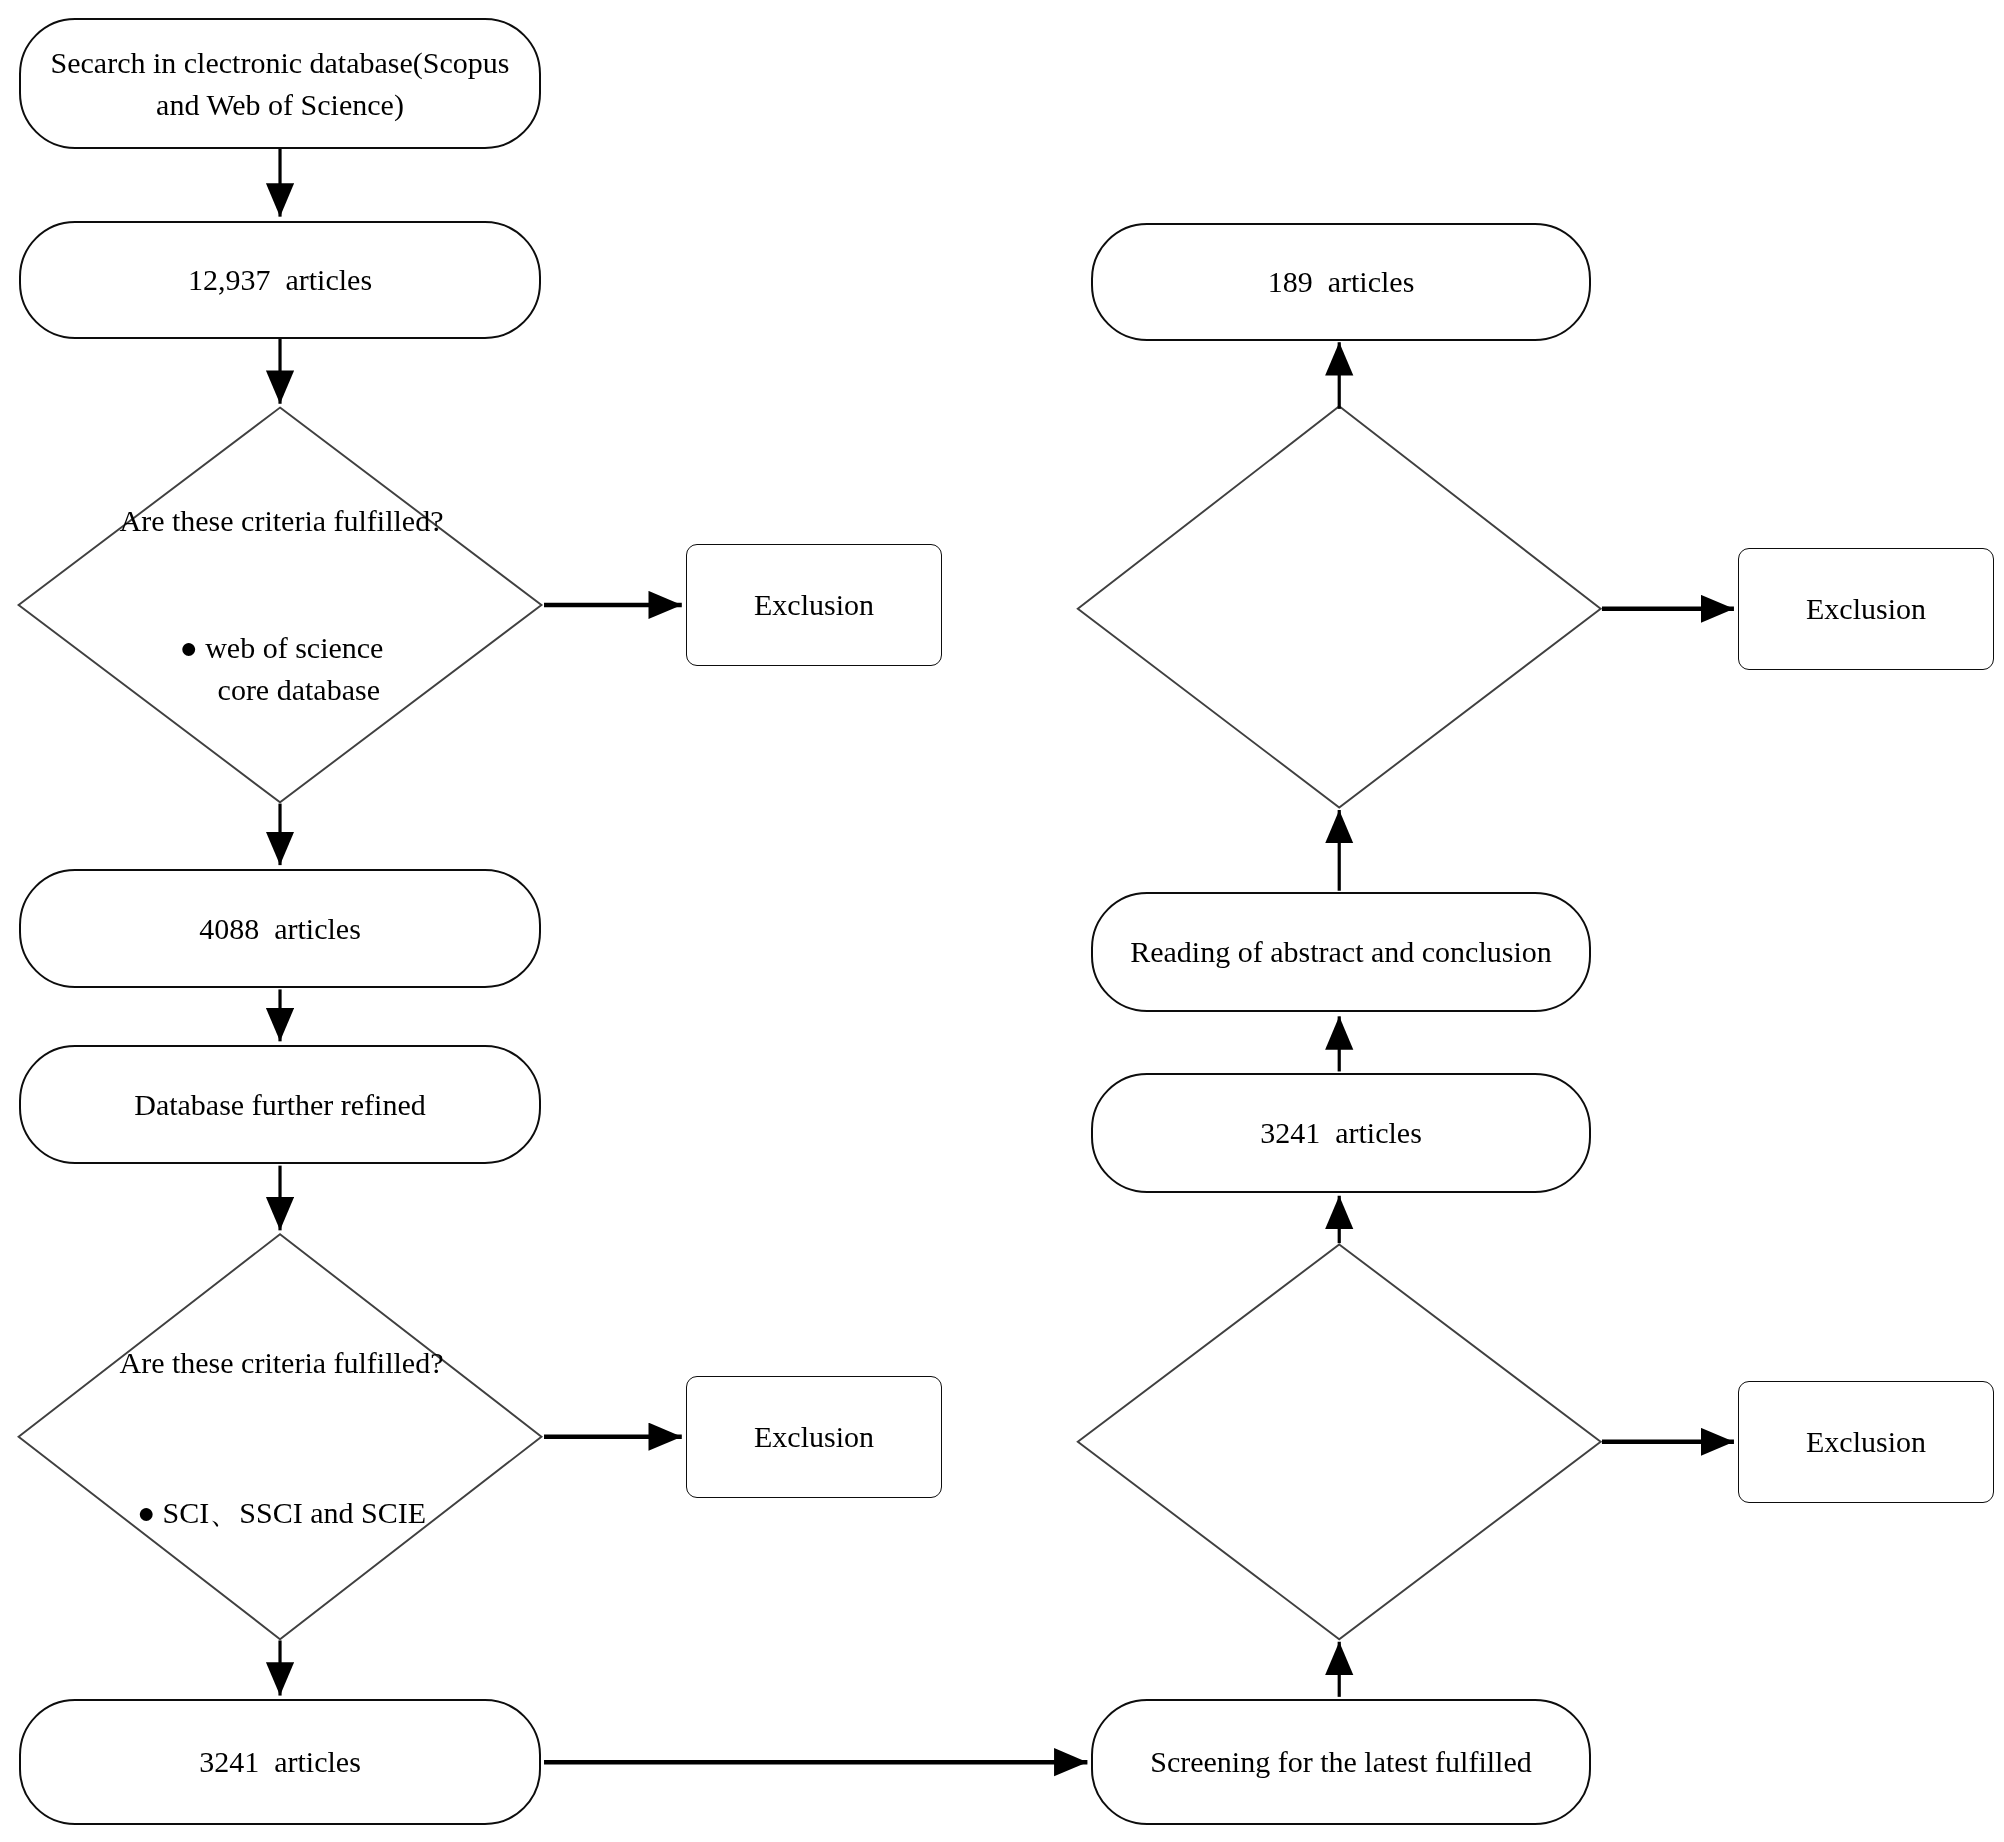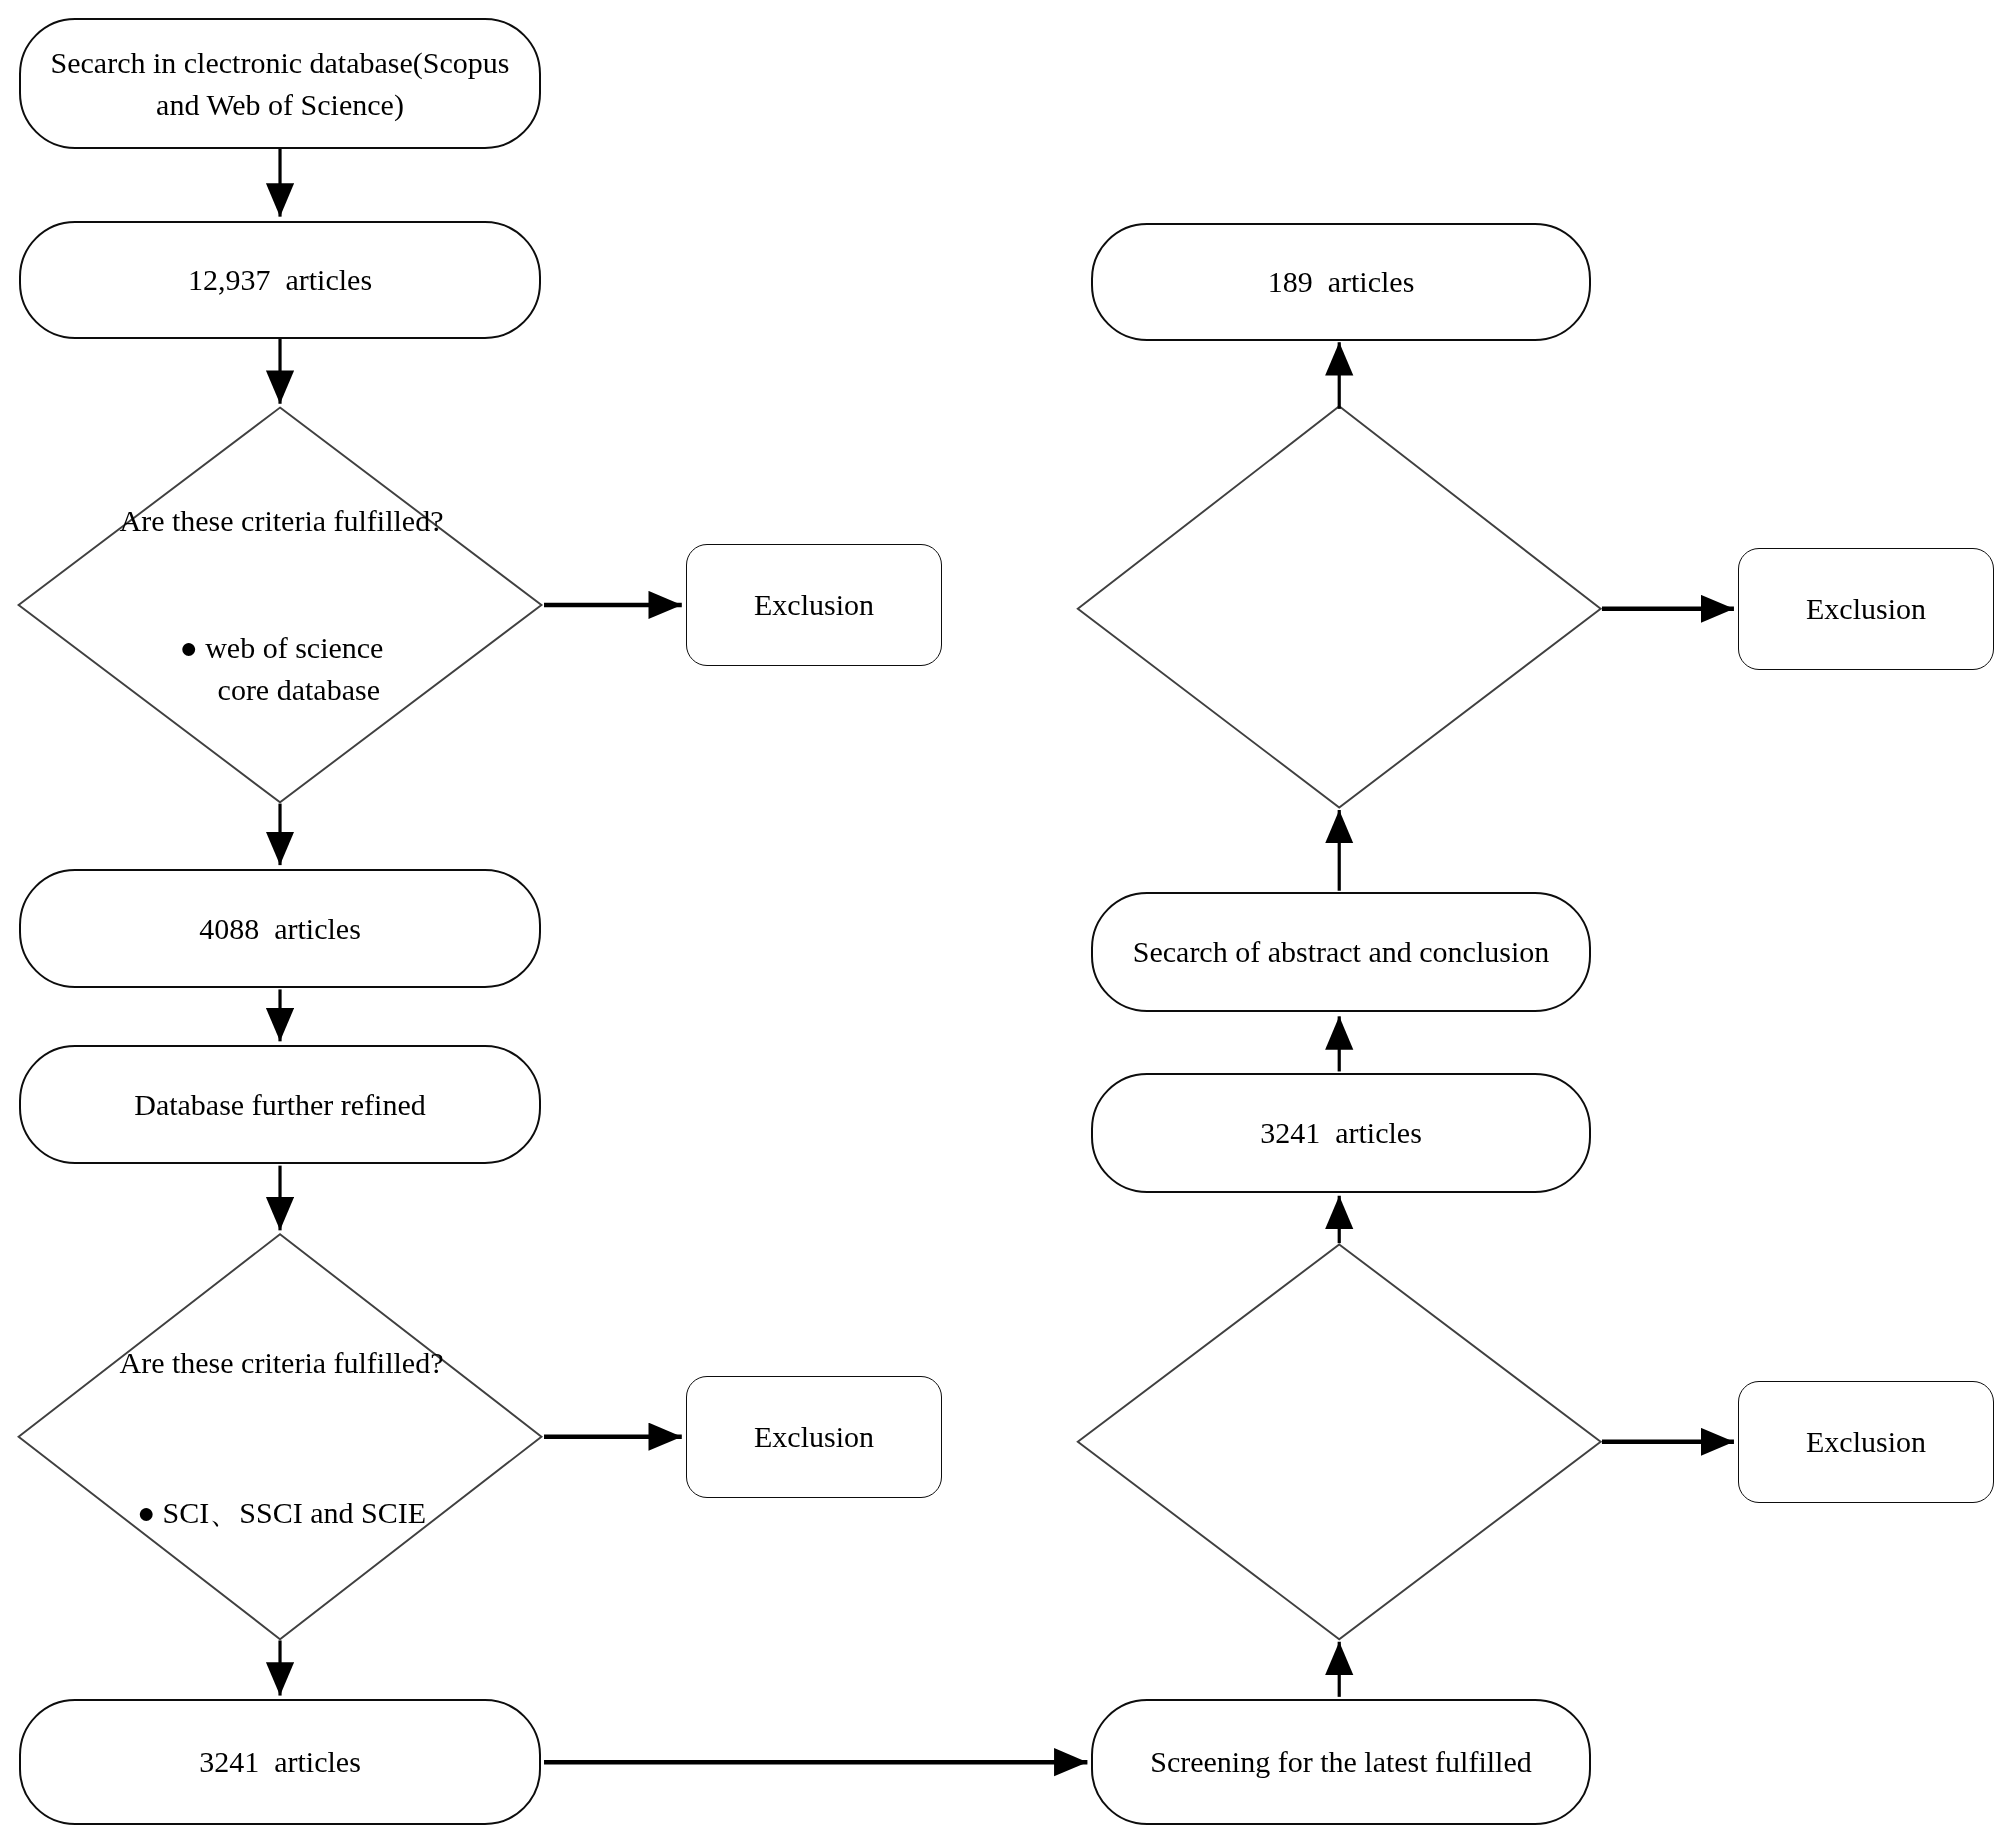--- a/index.html
+++ b/index.html
@@ -13,21 +13,21 @@
   svg.layer { position:absolute; left:0; top:0; }
   .node {
     position:absolute;
     display:flex; align-items:center; justify-content:center;
     box-sizing:border-box;
     background:#ffffff;
     border:2.6px solid #0d0d0d;
     text-align:center;
   }
   .pill { border-radius:56px; }
-  .excl { border-radius:21px; border-width:1.9px; }
+  .excl { border-radius:11px; border-width:1.9px; }
   .label {
     white-space:pre-wrap;
     font-size:30px;
     line-height:42px;
   }
   .dwrap {
     position:absolute;
     display:flex; flex-direction:column;
     align-items:center; justify-content:space-between;
     text-align:center;
@@ -120,21 +120,21 @@
   <div class="node pill" style="left:1091px; top:223px; width:500px; height:118px;">
     <span class="label">189  articles</span>
   </div>
 
 
   <div class="node excl" style="left:1738px; top:548px; width:256px; height:122px;">
     <span class="label">Exclusion</span>
   </div>
 
   <div class="node pill" style="left:1091px; top:892px; width:500px; height:120px;">
-    <span class="label">Secarch of abstract and conclusion</span>
+    <span class="label">Reading of abstract and conclusion</span>
   </div>
 
   <div class="node pill" style="left:1091px; top:1073px; width:500px; height:120px;">
     <span class="label">3241  articles</span>
   </div>
 
 
   <div class="node excl" style="left:1738px; top:1381px; width:256px; height:122px;">
     <span class="label">Exclusion</span>
   </div>

